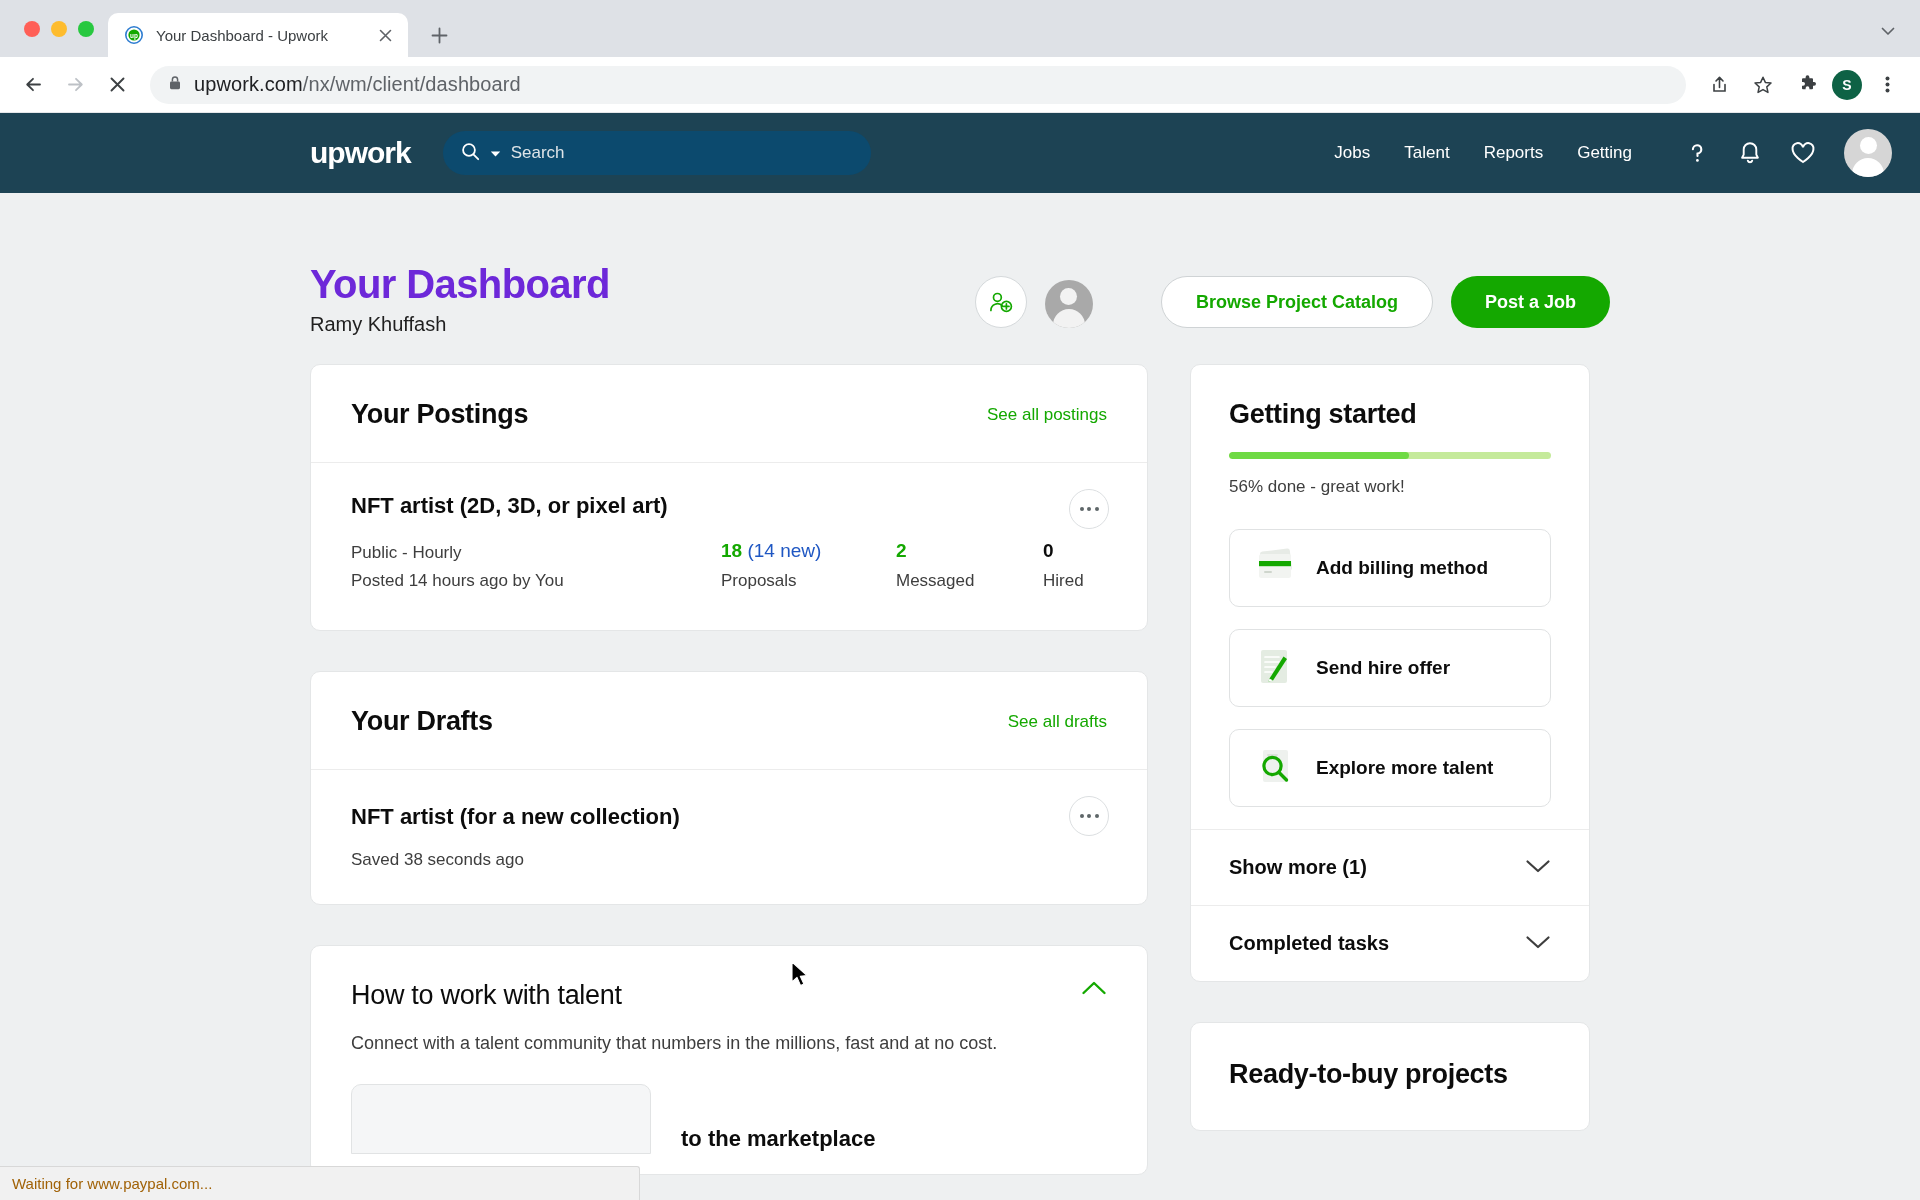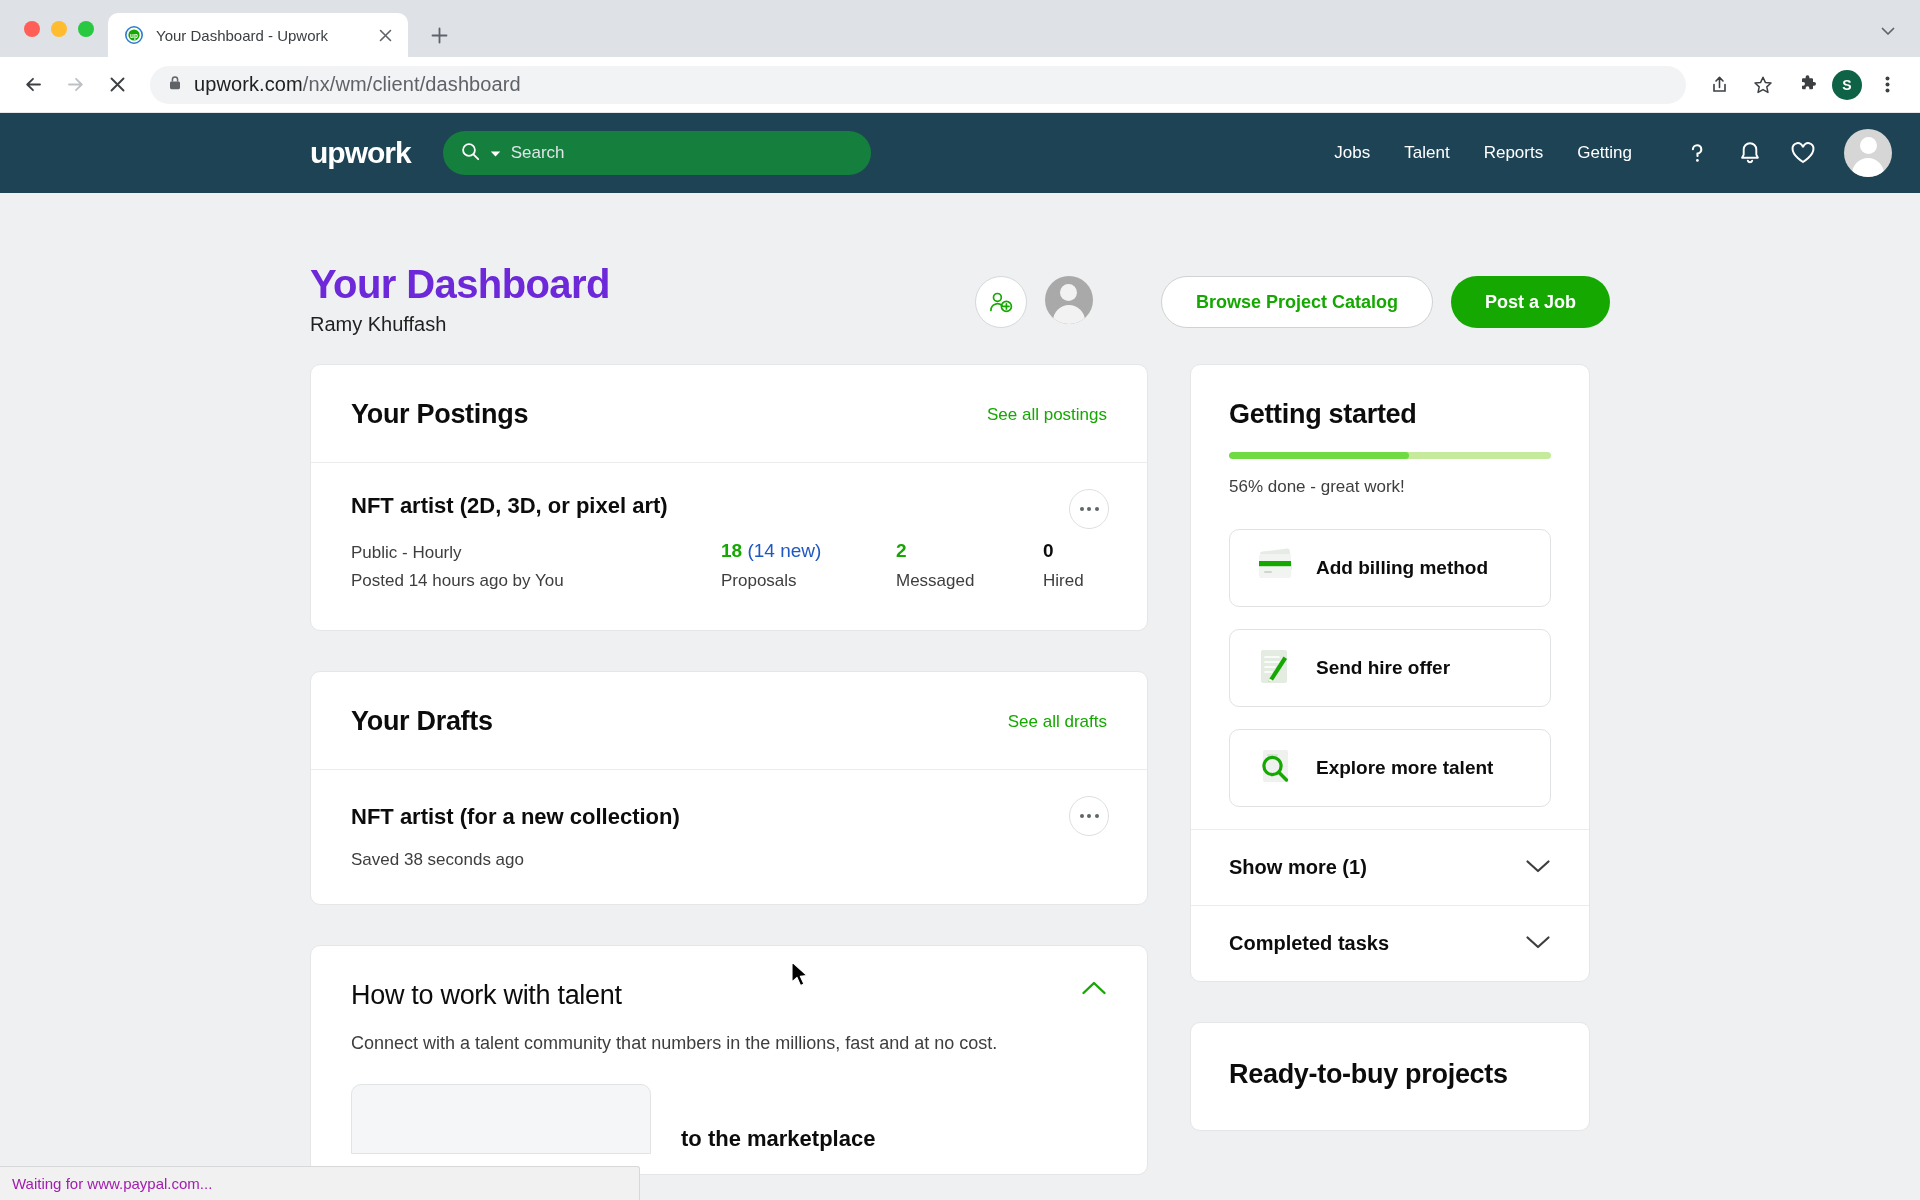--- a/index.html
+++ b/index.html
@@ -86,21 +86,21 @@
 
   
   .upnav {
     height: 80px; background: #1d4354;
     display: flex; align-items: center;
     padding: 0 28px 0 310px;
   }
   .logo { font-size: 30px; font-weight: 700; color: #ffffff; letter-spacing: -1px; flex: 0 0 auto; }
   .searchbar {
     width: 428px; height: 44px; margin-left: 32px;
-    background: #15803d; border-radius: 22px;
+    background: #0c4a6e; border-radius: 22px;
     display: flex; align-items: center; gap: 10px; padding: 0 18px;
     flex: 0 0 auto;
   }
   .search-placeholder { font-size: 17px; color: #dfe5e8; }
   .navlinks { display: flex; align-items: center; gap: 34px; margin-left: auto; }
   .navlink { font-size: 17px; color: #ffffff; white-space: nowrap; }
   .navicons { display: flex; align-items: center; gap: 28px; margin-left: 52px; }
   .nav-icon { color: #ffffff; display: flex; align-items: center; justify-content: center; }
   .nav-avatar {
     width: 48px; height: 48px; border-radius: 50%;
@@ -115,21 +115,21 @@
     border-radius: 16px 16px 0 0; background: #ffffff; left: 8px; top: 29px;
   }
 
   
   .content { padding: 0 310px; }
   .page-head {
     display: flex; align-items: flex-end; padding-top: 68px; padding-bottom: 28px;
   }
   .page-title { font-size: 40px; font-weight: 700; color: #6d28d9; letter-spacing: -.6px; line-height: 1.15; }
   .page-sub { font-size: 20px; color: #1f1f1f; margin-top: 6px; }
-  .head-actions { display: flex; align-items: flex-start; gap: 18px; margin-left: auto; padding-bottom: 8px; }
+  .head-actions { display: flex; align-items: flex-end; gap: 18px; margin-left: auto; padding-bottom: 8px; }
   .invite-btn {
     width: 52px; height: 52px; border-radius: 50%;
     border: 1px solid #d5d9db; background: #fff;
     display: flex; align-items: center; justify-content: center;
   }
   .head-avatar {
     width: 48px; height: 48px; border-radius: 50%;
     background: #a9a9a9; position: relative; overflow: hidden;
   }
   .head-avatar::before {
@@ -246,21 +246,21 @@
 
   
   .cursor { position: absolute; left: 790px; top: 848px; pointer-events: none; }
 
   
   .statusbar {
     position: absolute; left: 0; bottom: 0;
     height: 34px; padding: 0 12px;
     background: #f1f1f1; border-top: 1px solid #d8d8d8; border-right: 1px solid #d8d8d8;
     display: flex; align-items: center;
-    font-size: 15px; color: #a21caf;
+    font-size: 15px; color: #a16207;
     border-top-right-radius: 3px;
     min-width: 640px;
   }
 </style>
 </head>
 <body>
 
 <div class="browser-chrome">
 
   <div class="tabstrip">

